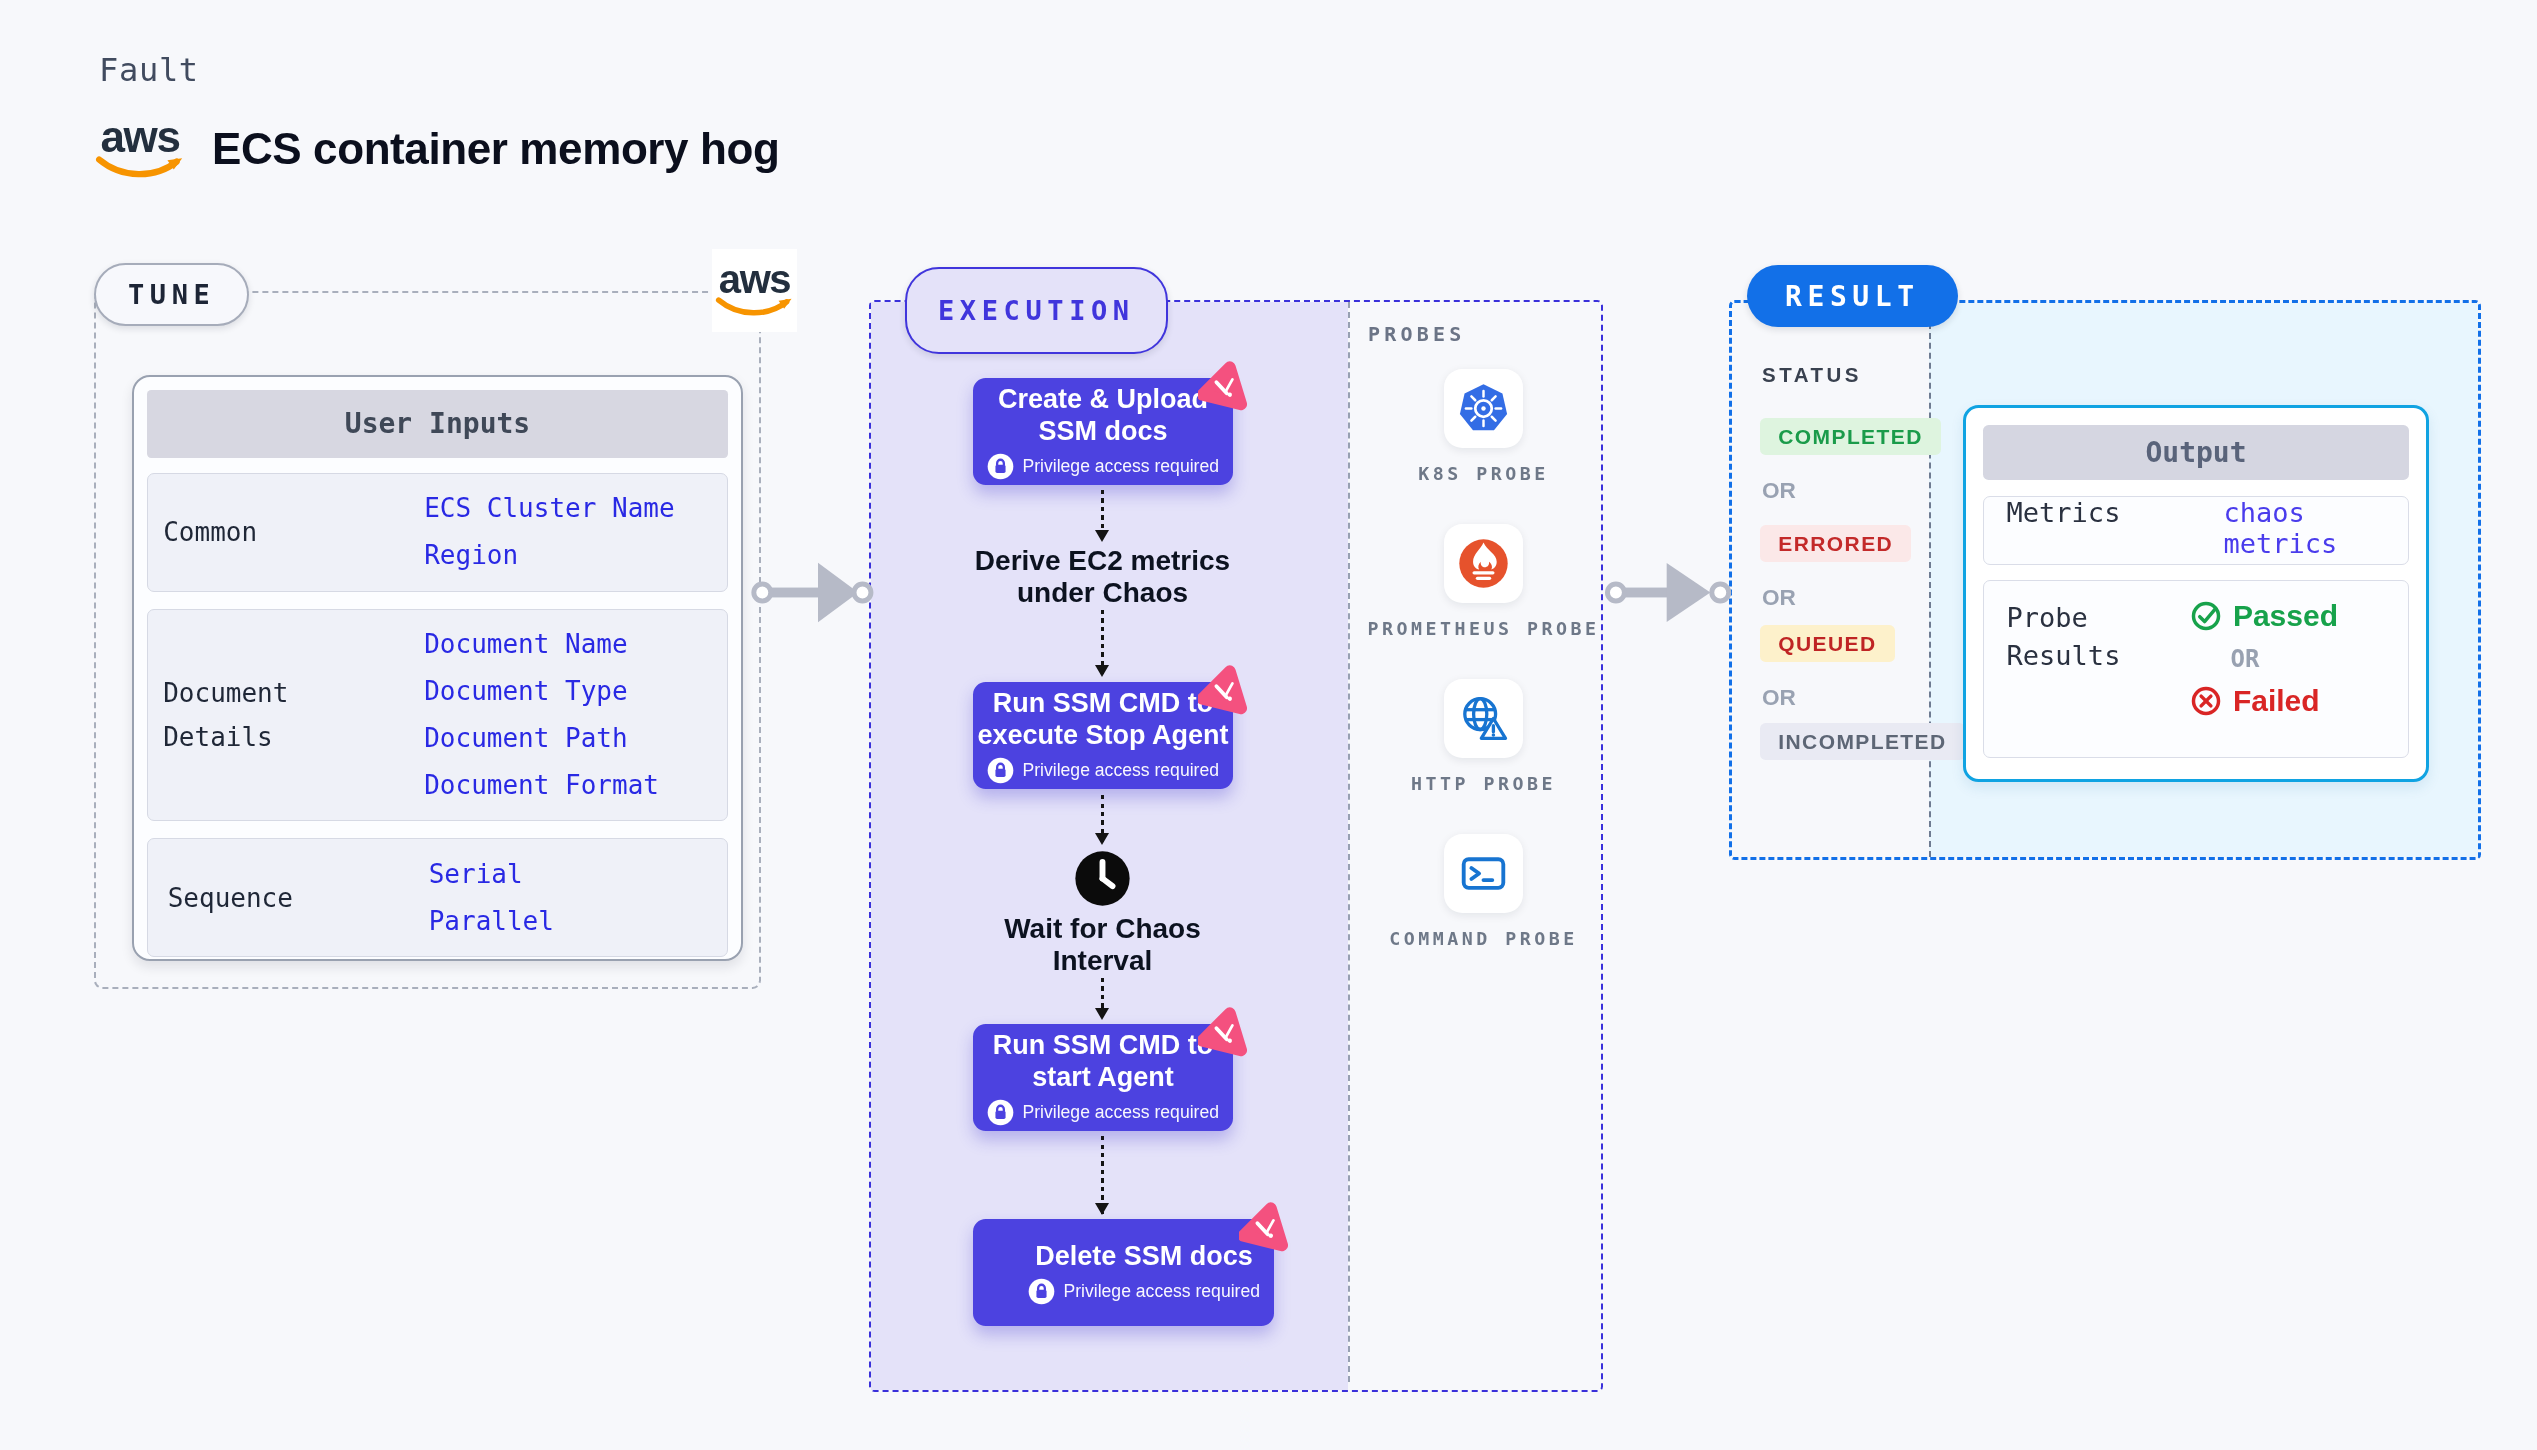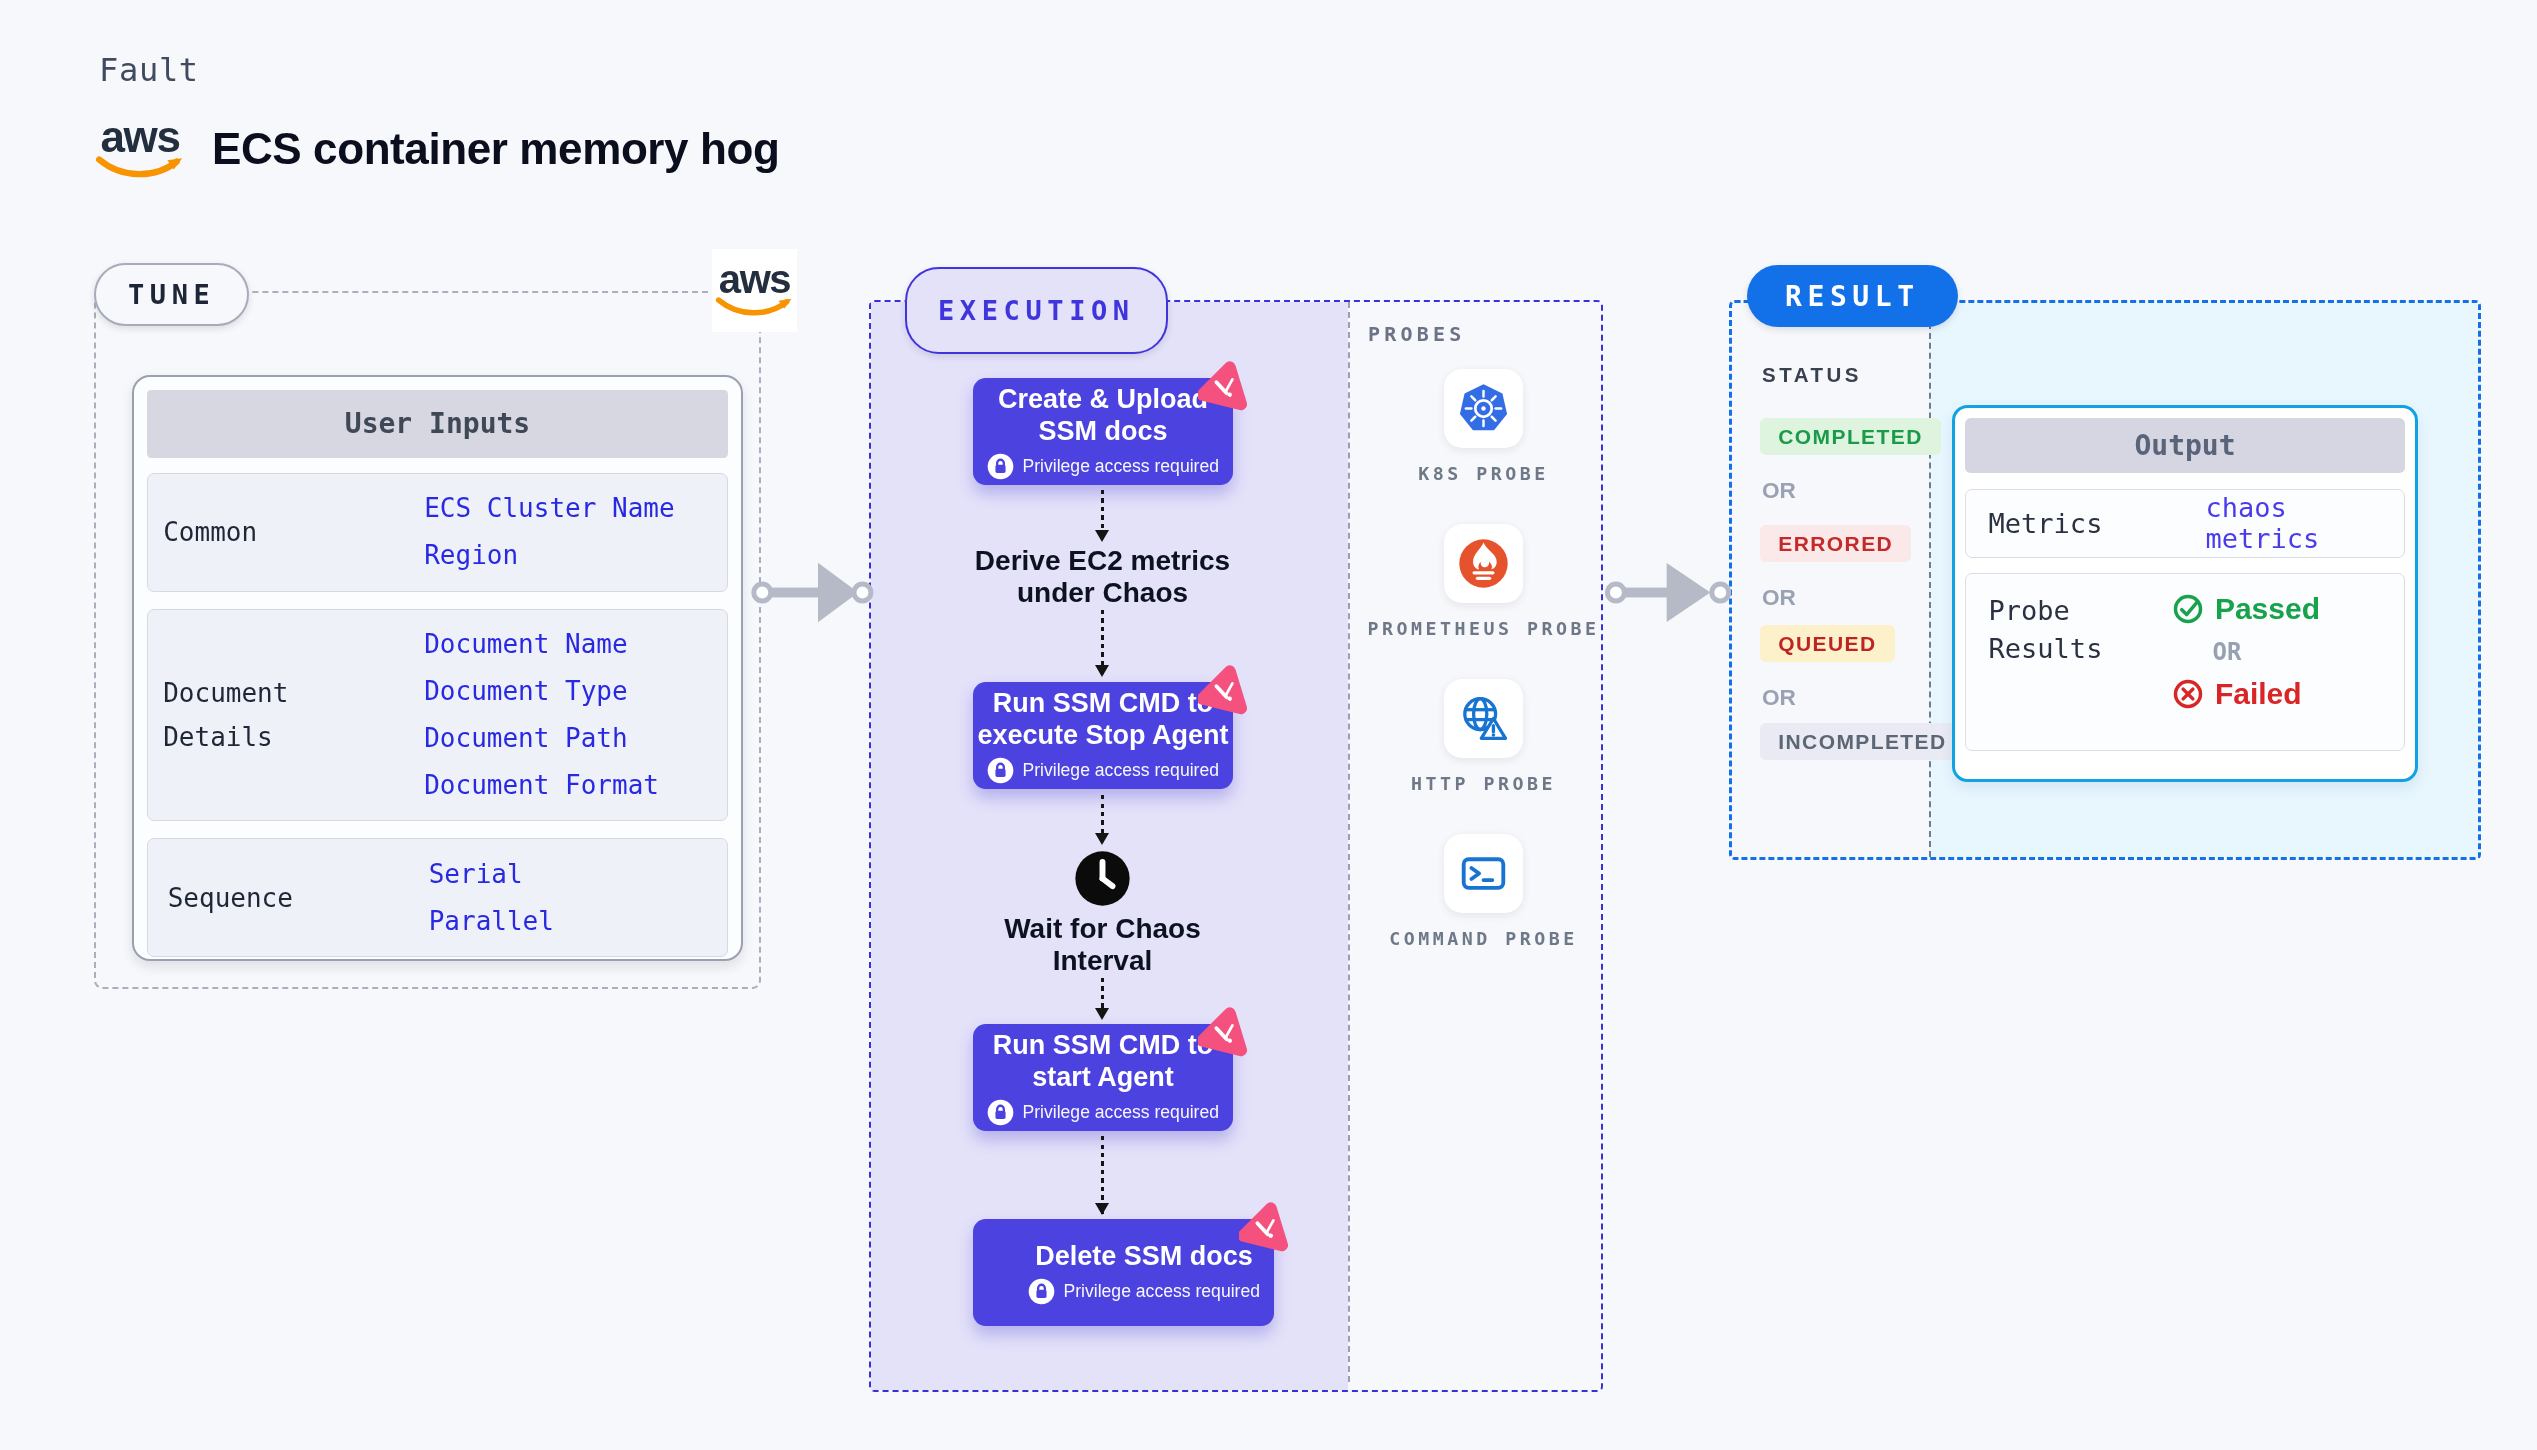--- a/index.html
+++ b/index.html
@@ -93,28 +93,28 @@
                 letter-spacing:3.5px;color:#39414f;}
   .status-badge{position:absolute;left:28px;height:37px;display:inline-flex;align-items:center;
                 padding:0 18.3px;border-radius:5.6px;font-size:21px;font-weight:bold;letter-spacing:1.4px;}
   .badge-completed{top:115px;background:#def4df;color:#1a9b4a;}
   .badge-errored{top:222px;background:#fbe8e8;color:#c32a2a;}
   .badge-queued{top:322px;background:#fdf1cb;color:#bf2424;}
   .badge-incompleted{top:420px;background:#e9eaf3;color:#5d6675;}
   .status-or{position:absolute;left:30px;font-size:22.6px;font-weight:700;color:#99a2b2;}
   .or-1{top:175px;} .or-2{top:282px;} .or-3{top:382px;}
 
-  .output-card{position:absolute;left:220px;top:102px;width:466px;height:377px;background:#ffffff;
-               border:3.5px solid #10a3e2;border-radius:15.5px;box-sizing:border-box;padding:10px;
+  .output-card{position:absolute;left:231px;top:102px;width:466px;height:377px;background:#ffffff;
+               border:3.5px solid #10a3e2;border-radius:15.5px;box-sizing:border-box;padding:17px;
                box-shadow:0 5.6px 12.7px rgba(16,100,160,.10);z-index:2;}
   .output-header{height:55px;background:#d5d6e1;border-radius:5.6px;display:flex;align-items:center;
                  justify-content:center;font-family:"DejaVu Sans Mono",monospace;font-weight:bold;
                  font-size:28px;color:#59637a;}
   .output-row{border:1.4px solid #dadde8;border-radius:7px;background:#fcfdff;box-sizing:border-box;}
-  .metrics-row{margin-top:15.5px;height:69px;display:flex;align-items:center;padding:0 22.6px;}
+  .metrics-row{margin-top:15.5px;height:69px;display:flex;padding:0 22.6px;}
   .metrics-label{font-family:"DejaVu Sans Mono",monospace;font-size:27px;color:#2a3140;}
   .metrics-value{font-family:"DejaVu Sans Mono",monospace;font-size:27px;color:#4a3cec;margin-left:103px;}
   .proberes-row{margin-top:15.5px;height:178px;display:flex;padding:18.3px 22.6px;}
   .proberes-label{width:169px;font-family:"DejaVu Sans Mono",monospace;font-size:27px;color:#2a3140;
                   line-height:38px;}
   .proberes-values{flex:1;padding-left:14px;}
   .pf-row{display:flex;align-items:center;gap:11.3px;}
   .passed-text{font-size:30px;font-weight:800;color:#17a24b;}
   .failed-text{font-size:30px;font-weight:800;color:#d92525;}
   .pf-or{font-family:"DejaVu Sans Mono",monospace;font-size:24px;font-weight:bold;color:#98a1b1;

